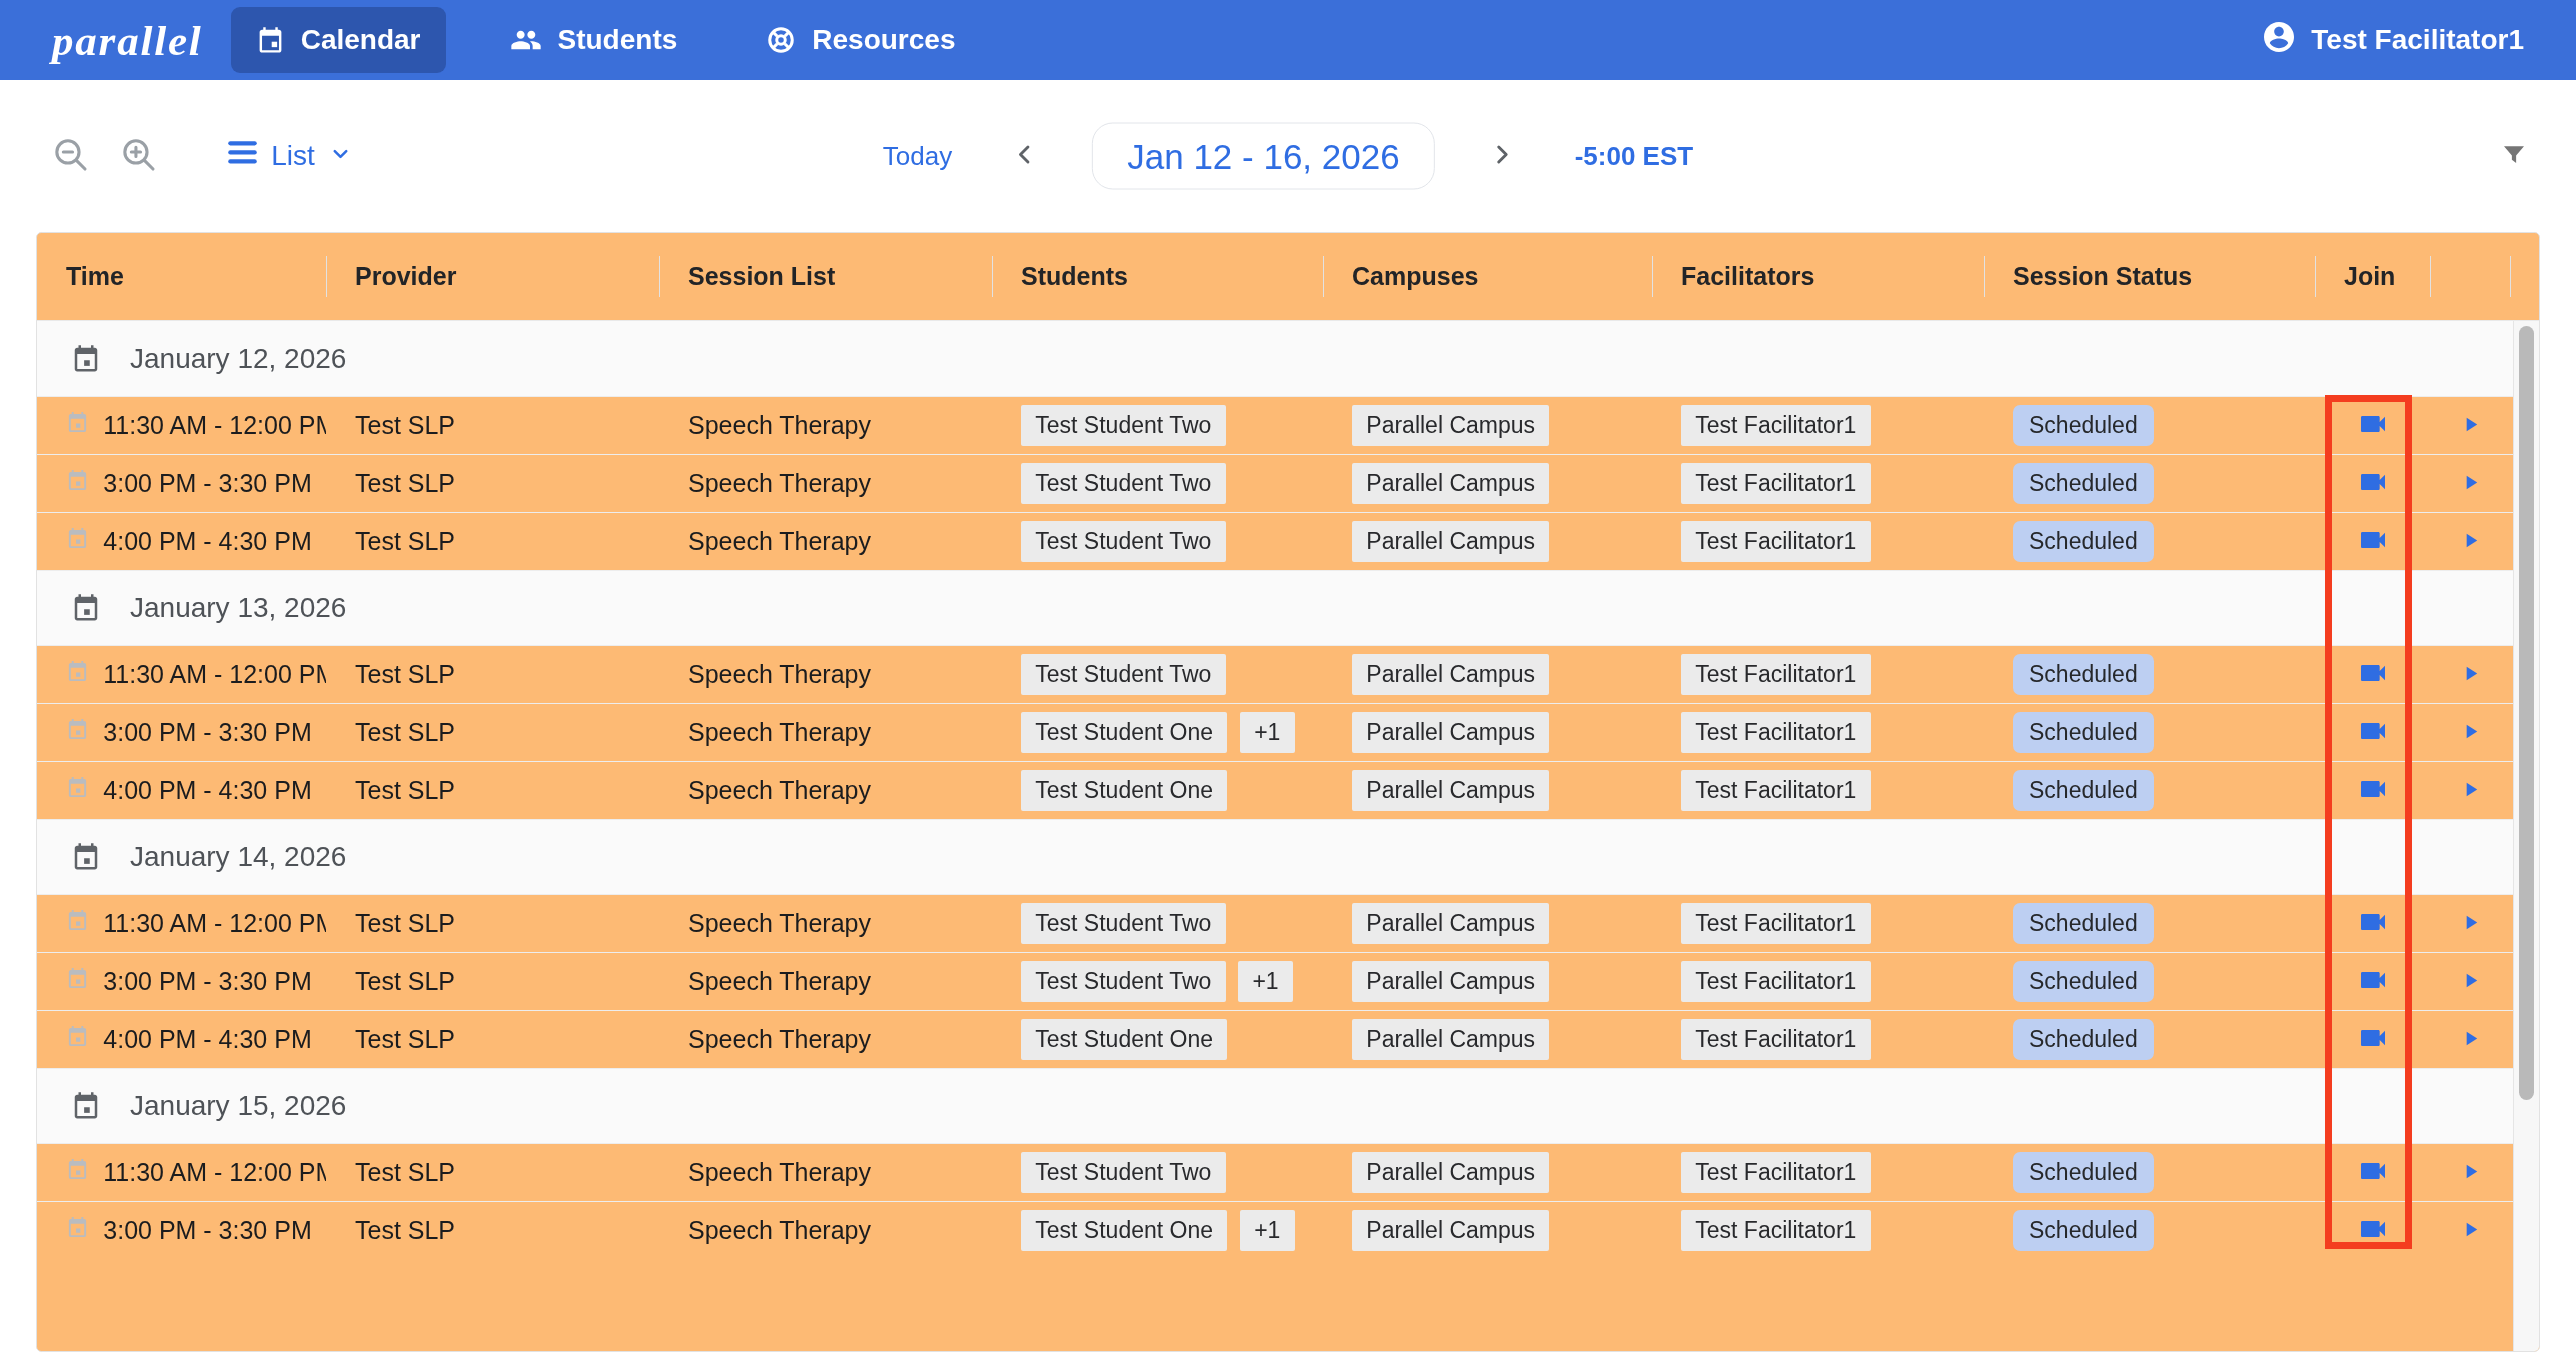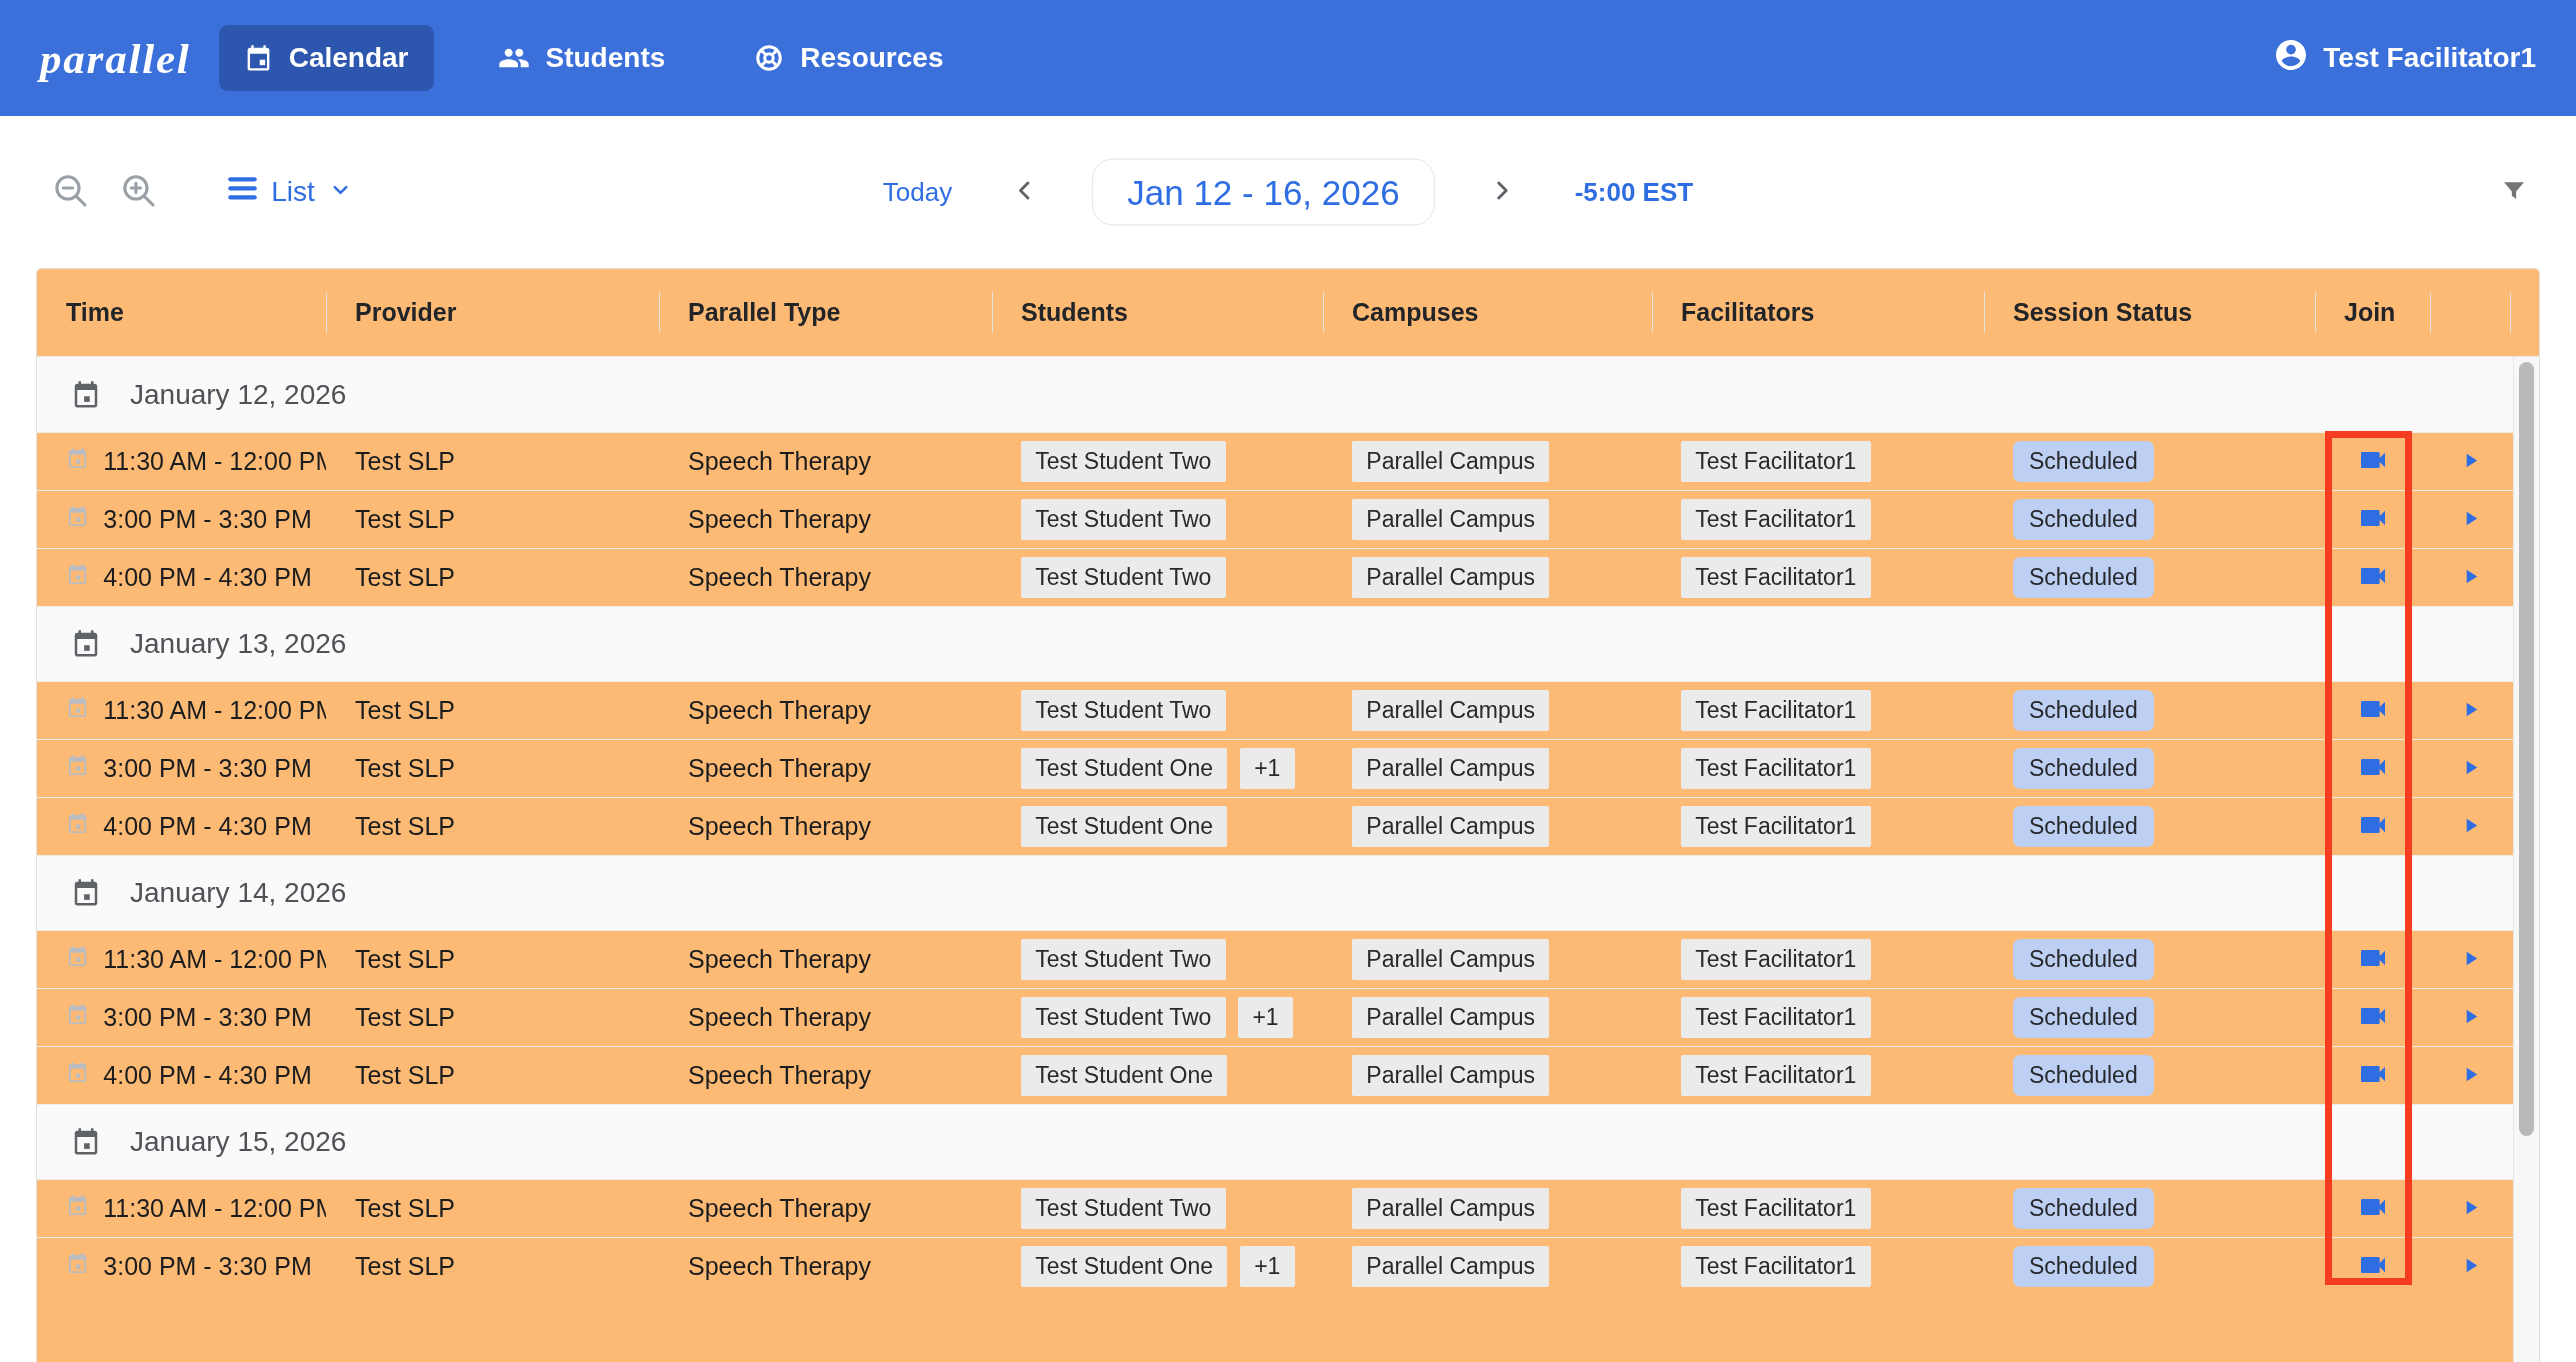--- a/index.html
+++ b/index.html
@@ -7,21 +7,21 @@
     --badge:#bdcff2; --chip:#ebebeb; --highlight:#f43d1f;
   }
   *{box-sizing:border-box}
   html,body{margin:0;padding:0}
   body{
     width:2576px;height:1362px;background:#fff;overflow:hidden;
     font-family:"Liberation Sans",sans-serif;color:#1b1c1e;
     -webkit-font-smoothing:antialiased;
   }
   
-  .app-header{height:116px;background:var(--header-bg);display:flex;align-items:center;padding:0 40px}
+  .app-header{height:80px;background:var(--header-bg);display:flex;align-items:center;padding:0 52px}
   .logo{font-family:"Liberation Serif",serif;font-style:italic;font-weight:700;
     color:#fff;font-size:43px;letter-spacing:1.8px;margin-right:19.7px;min-width:159px}
   .nav{display:flex;align-items:center;gap:39px}
   .nav-item{display:flex;align-items:center;gap:16px;color:#fff;font-size:28px;font-weight:600;
     height:66px;padding:0 25px;border-radius:9px;cursor:pointer;background:transparent;border:none}
   .nav-item.active{background:var(--active-tab)}
   .nav-item svg{display:block}
   .user{margin-left:auto;display:flex;align-items:center;gap:14.3px;color:#fff;font-size:28px;font-weight:600;cursor:pointer}
   
   .toolbar{height:152px;position:relative}
@@ -173,21 +173,21 @@
           </svg>
       </span>
     </button>
   </div>
 </div>
 
 <main class="table-wrap">
   <div class="thead">
     <div class="th">Time</div>
     <div class="th">Provider</div>
-    <div class="th">Parallel Type</div>
+    <div class="th">Session List</div>
     <div class="th">Students</div>
     <div class="th">Campuses</div>
     <div class="th">Facilitators</div>
     <div class="th">Session Status</div>
     <div class="th">Join</div>
     <div class="th"></div>
   </div>
   <div class="tbody">
   <div class="group-row">
     <span class="gi">

